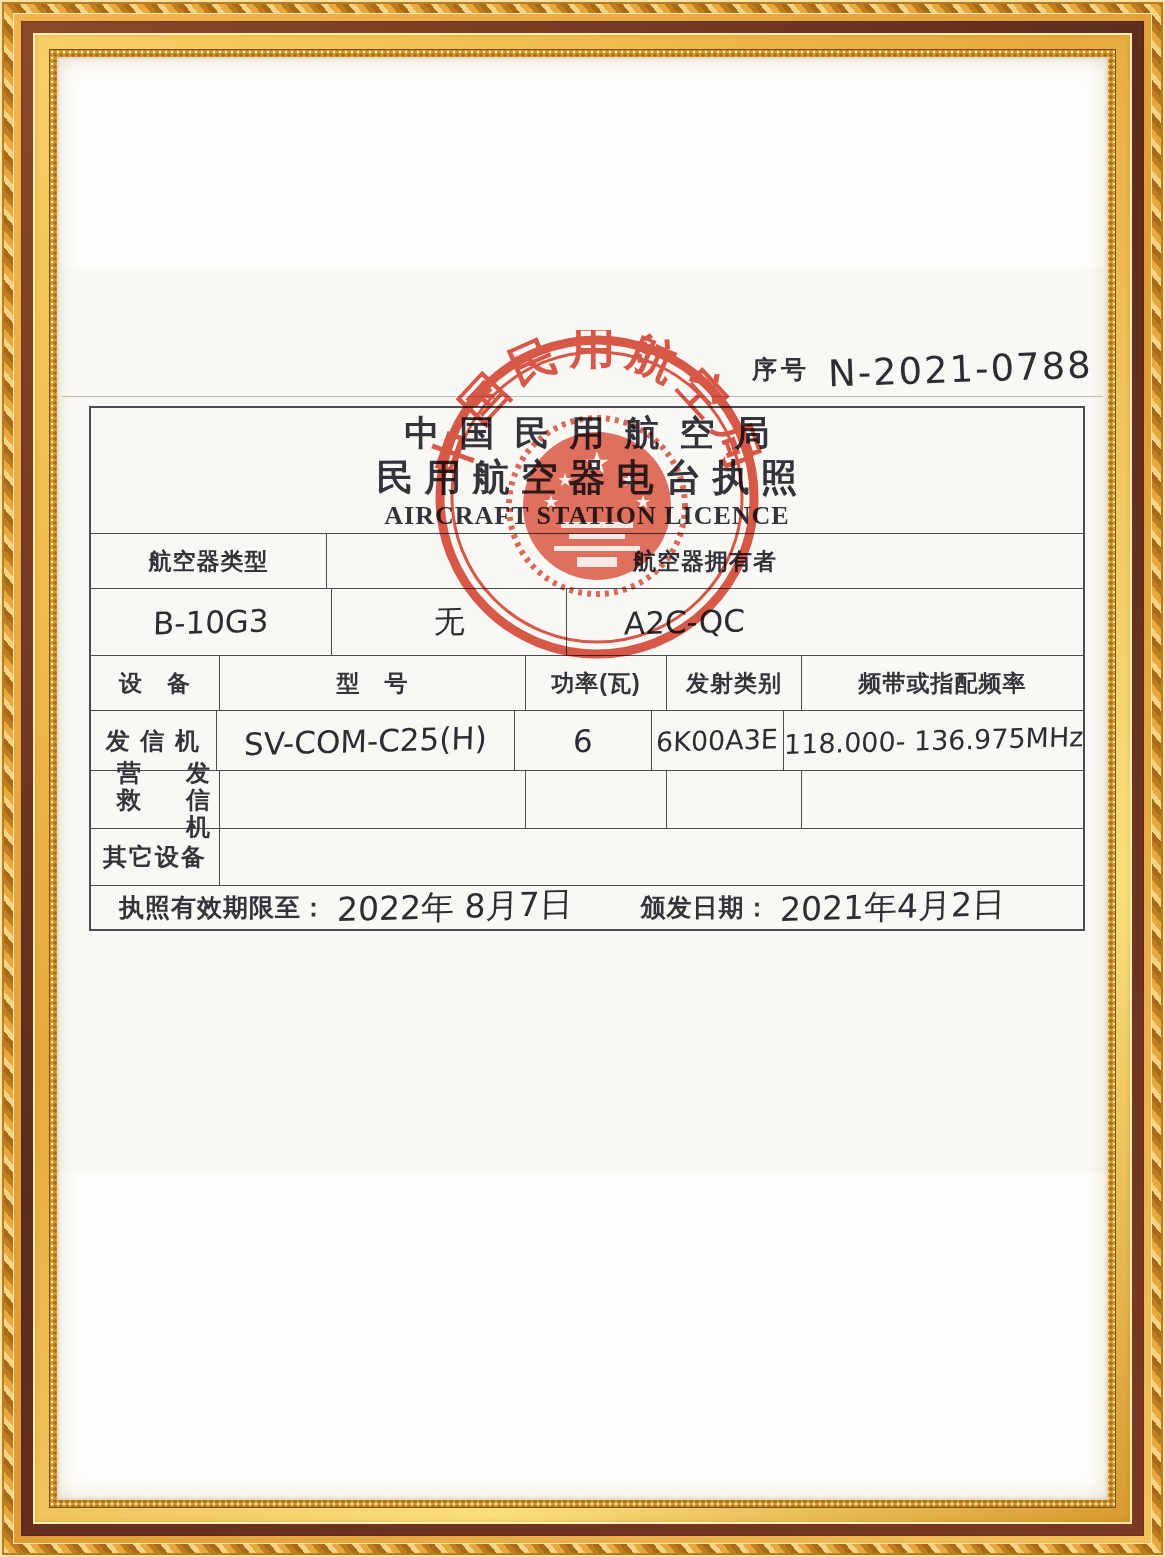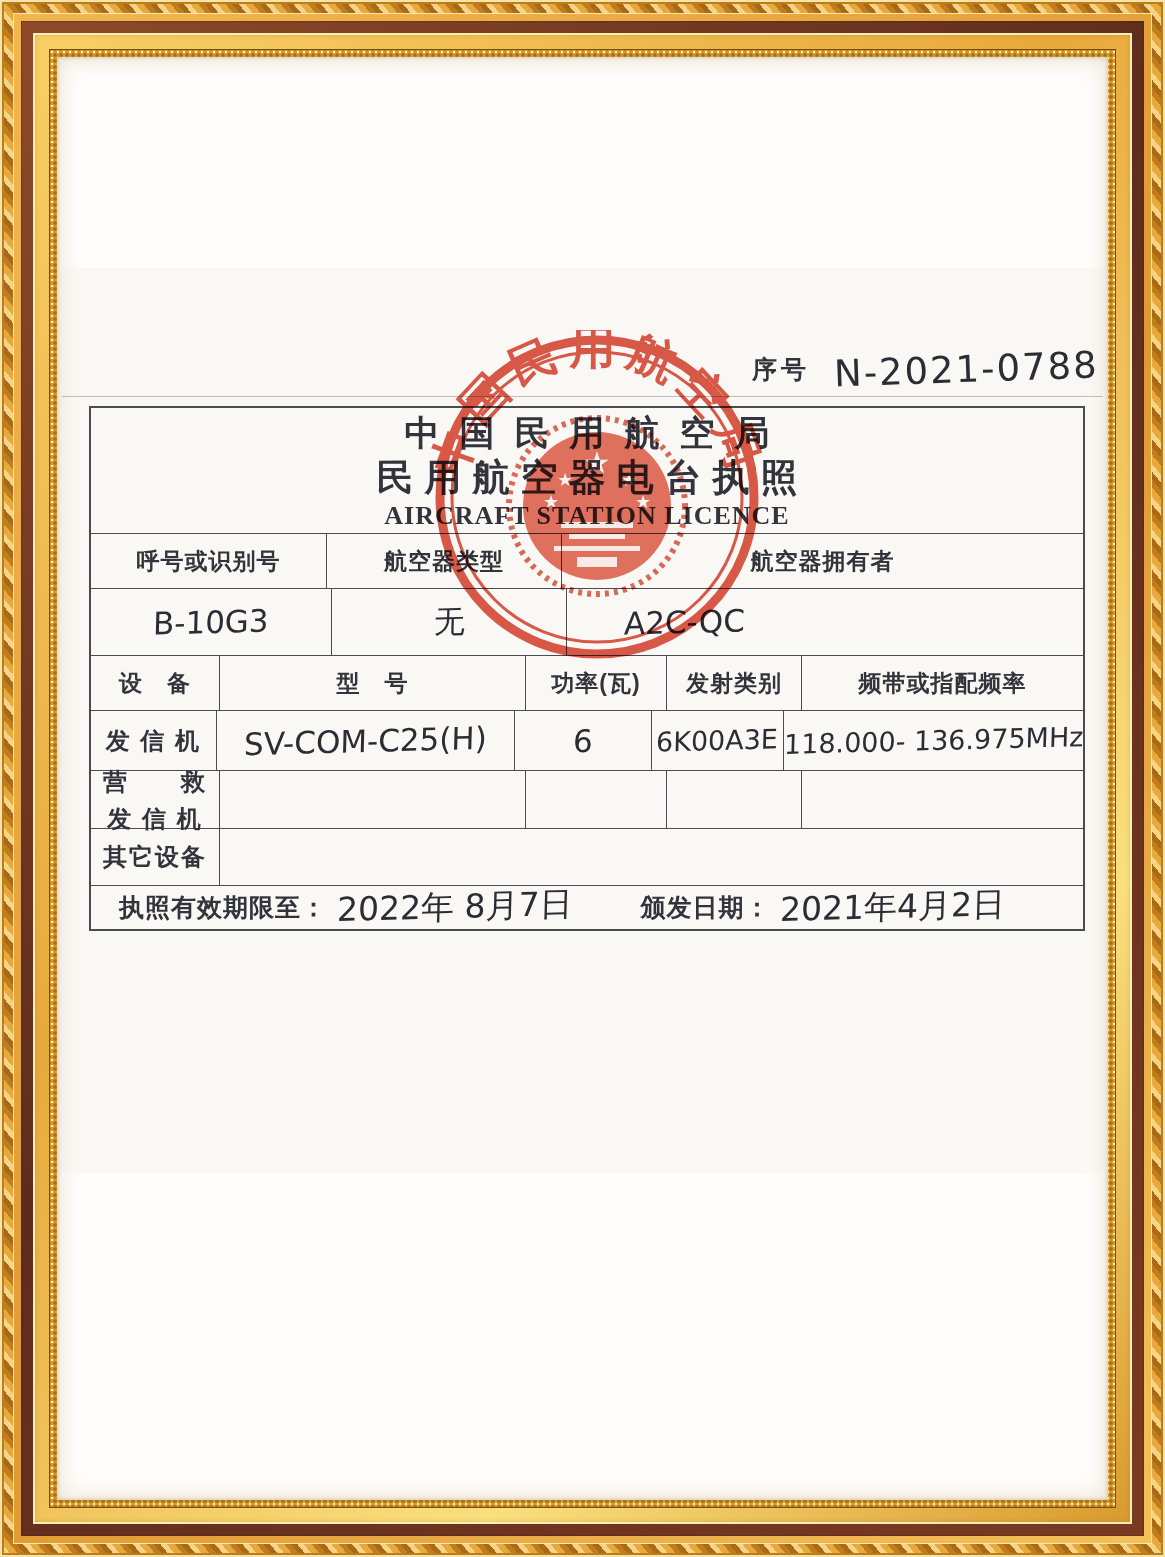--- a/index.html
+++ b/index.html
@@ -24,21 +24,21 @@
   
   .scan{position:absolute;left:60px;top:268px;width:1047px;height:905px;
         background:rgba(235,230,221,.22);}
   .scan-edge{position:absolute;left:62px;top:396px;width:1041px;height:0;
         border-top:1.5px solid #a39e96;opacity:.65;}
   
   .print{color:#33343b;}
   .hw{font-family:"DejaVu Sans",sans-serif;color:#2b2c34;display:inline-block;
       transform:rotate(-1.5deg) skewX(-3deg);}
   
-  .serial{position:absolute;left:752px;top:348px;z-index:3;display:flex;align-items:center;gap:24px;}
+  .serial{position:absolute;left:752px;top:348px;z-index:3;display:flex;align-items:center;gap:18px;}
   .serial-label{font-size:25px;font-weight:bold;letter-spacing:4px;}
   .serial-value{font-size:37px;letter-spacing:2px;transform:rotate(-2deg);}
   
   .tbl{position:absolute;left:89px;top:406px;width:996px;z-index:2;
        border:2px solid #4b4b52;box-sizing:border-box;background:transparent;}
   .row{display:flex;box-sizing:border-box;border-top:1.5px solid #4b4b52;}
   .row:first-child{border-top:none;}
   .cell{box-sizing:border-box;border-left:1.5px solid #4b4b52;display:flex;
         align-items:center;justify-content:center;text-align:center;}
   .cell:first-child{border-left:none;}
@@ -57,21 +57,21 @@
   .h1row{height:55px;}  .v1row{height:67px;}
   .c1a{width:240px;} .c1b{width:235px;} .c1c{width:235px;} .c1d{flex:1;}
   .hcell{font-size:23px;font-weight:bold;letter-spacing:1px;}
   .vhw{font-size:31px;}
   .owner-cell{align-items:flex-start;justify-content:flex-start;text-align:left;padding:2px 6px;}
   .owner{font-size:23px;line-height:30px;transform:rotate(-1deg);}
   
   .h2row{height:55px;} .txrow{height:60px;} .rsrow{height:58px;} .otrow{height:57px;}
   .c2a{width:128px;} .c2b{width:306px;} .c2c{width:141px;} .c2d{width:135px;} .c2e{flex:1;}
   .lblcell{font-size:24px;font-weight:bold;letter-spacing:2px;}
-  .stack{display:flex;flex-direction:column;line-height:27px;gap:10px;}
+  .stack{display:flex;flex-direction:row;line-height:27px;gap:10px;}
   .band-cell{overflow:visible;white-space:nowrap;}
   
   .datesrow{height:44px;border-top:1.5px solid #4b4b52;display:flex;align-items:center;
       padding-left:28px;box-sizing:border-box;}
   .dlabel{font-size:25px;font-weight:bold;letter-spacing:1px;}
   .dval{font-size:33px;margin-left:10px;}
   .issue-group{margin-left:68px;display:flex;align-items:center;}
   
   .seal{position:absolute;left:430px;top:330px;z-index:4;mix-blend-mode:multiply;opacity:.84;}
 </style>
@@ -98,21 +98,20 @@
   <div class="tbl print">
 
     <div class="row titleblock">
       <div class="t1">中国民用航空局</div>
       <div class="t2">民用航空器电台执照</div>
       <div class="t3">AIRCRAFT STATION LICENCE</div>
     </div>
 
 
     <div class="row h1row">
-      <div class="cell c1b hcell">呼号或识别号</div>
       <div class="cell c1c hcell">航空器类型</div>
       <div class="cell c1d hcell">航空器拥有者</div>
     </div>
 
     <div class="row v1row">
       <div class="cell c1a">
         <span class="hw vhw">B-10G3</span>
       </div>
       <div class="cell c1b">
         <span class="hw vhw">无</span>

